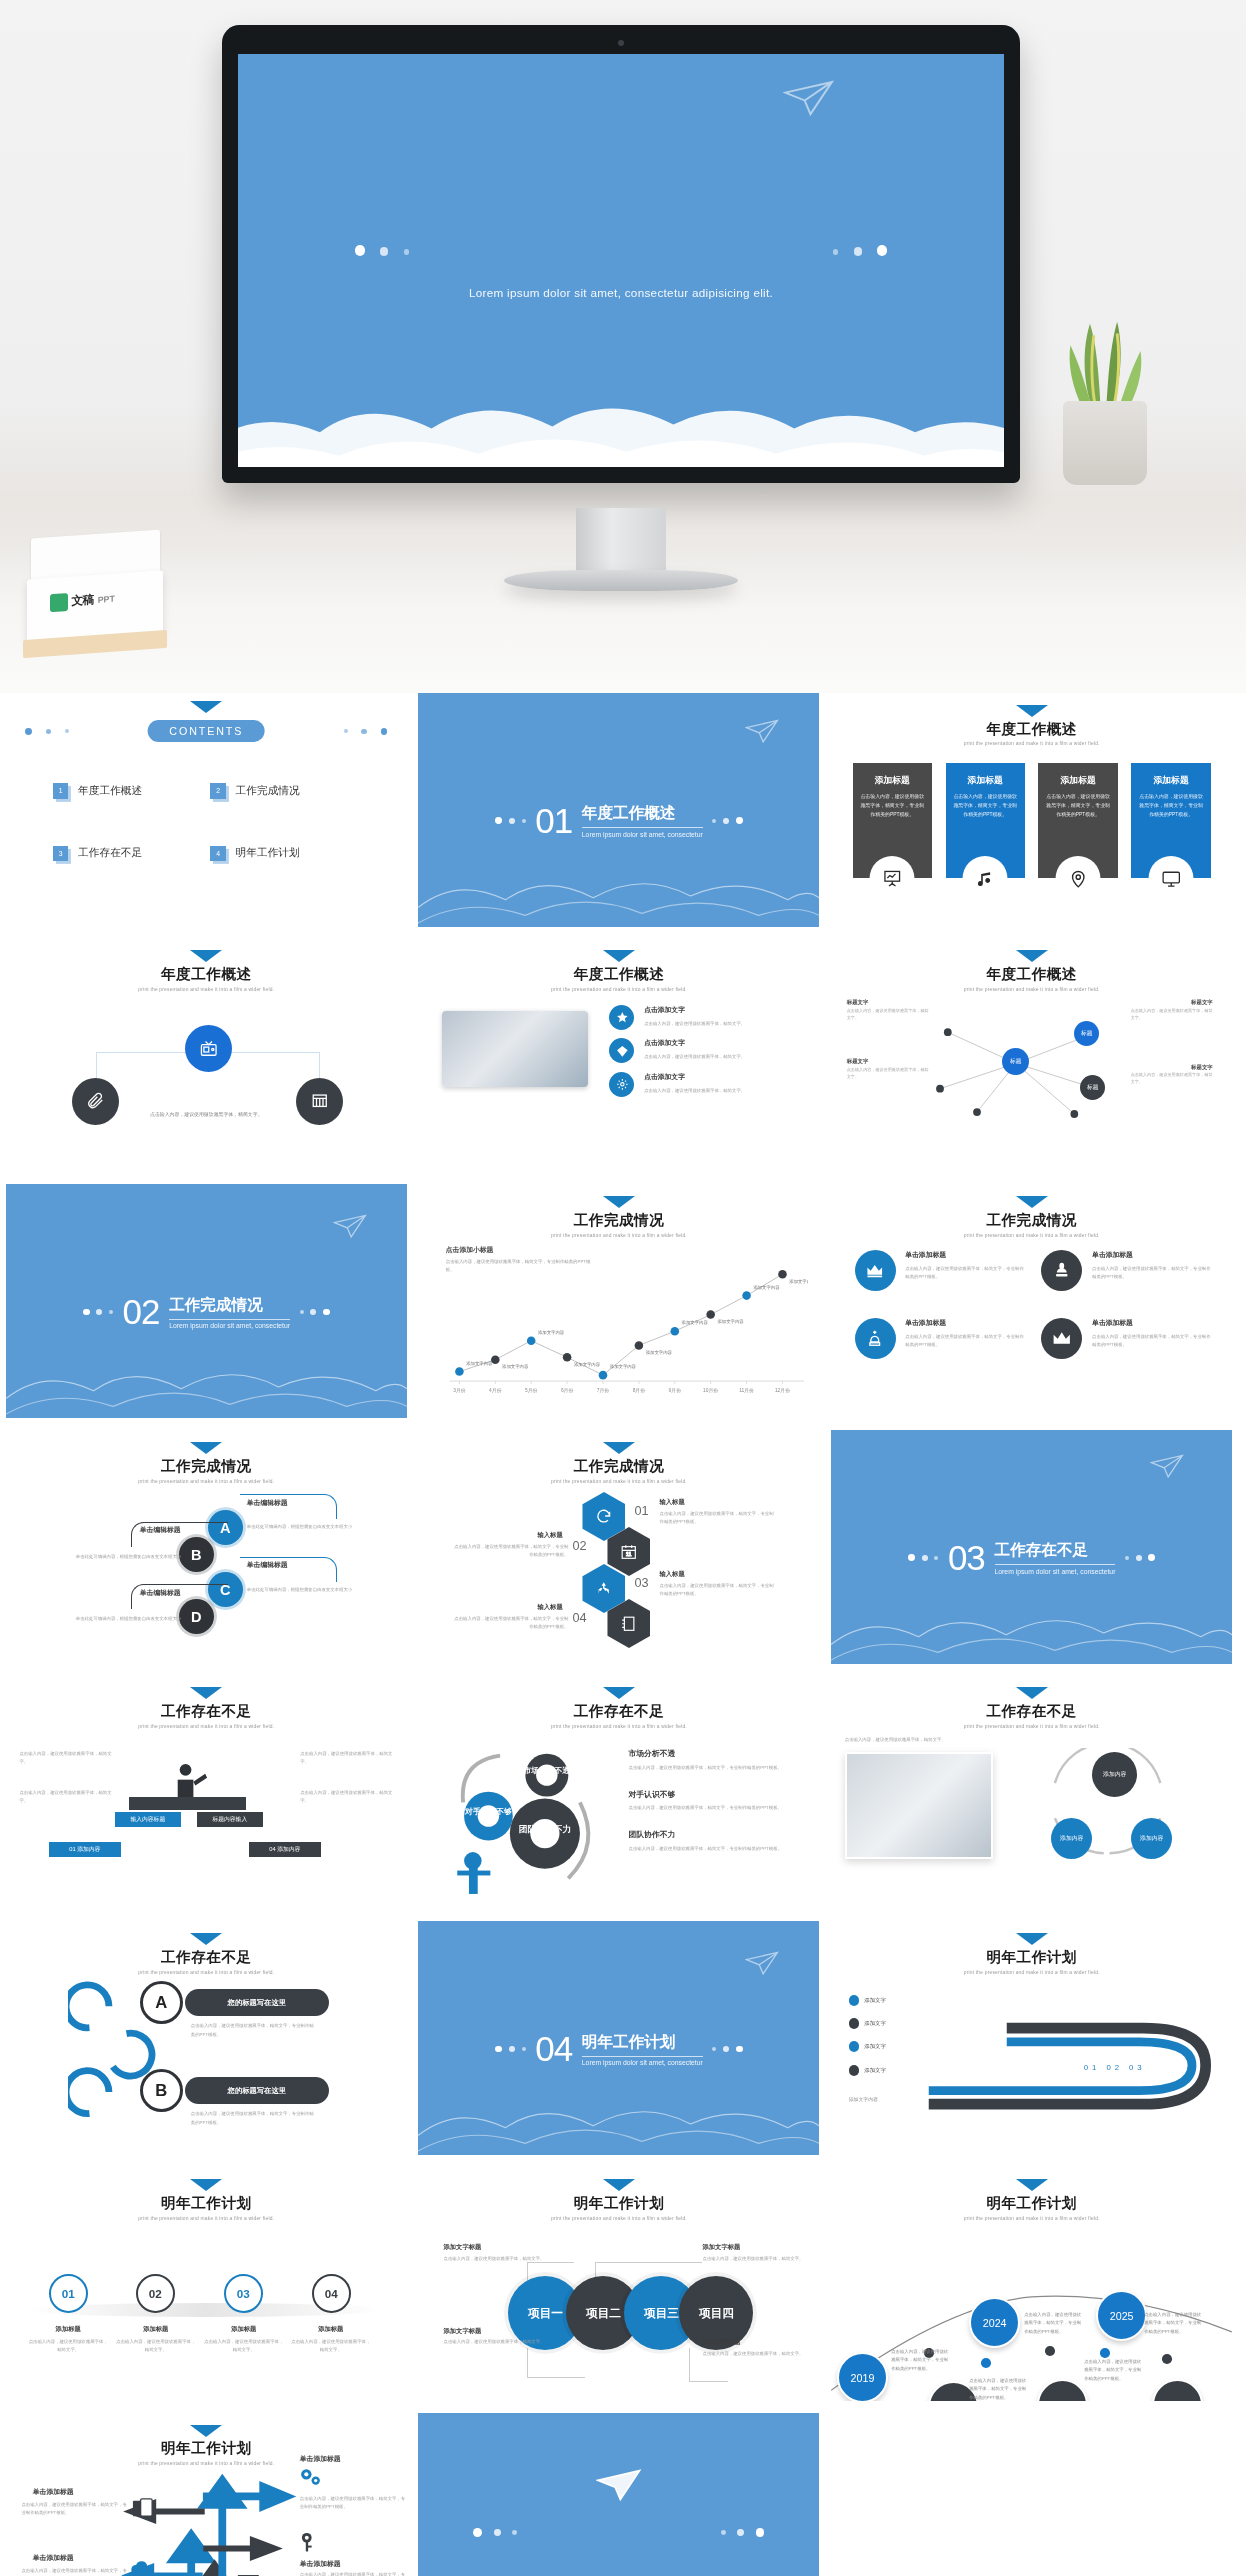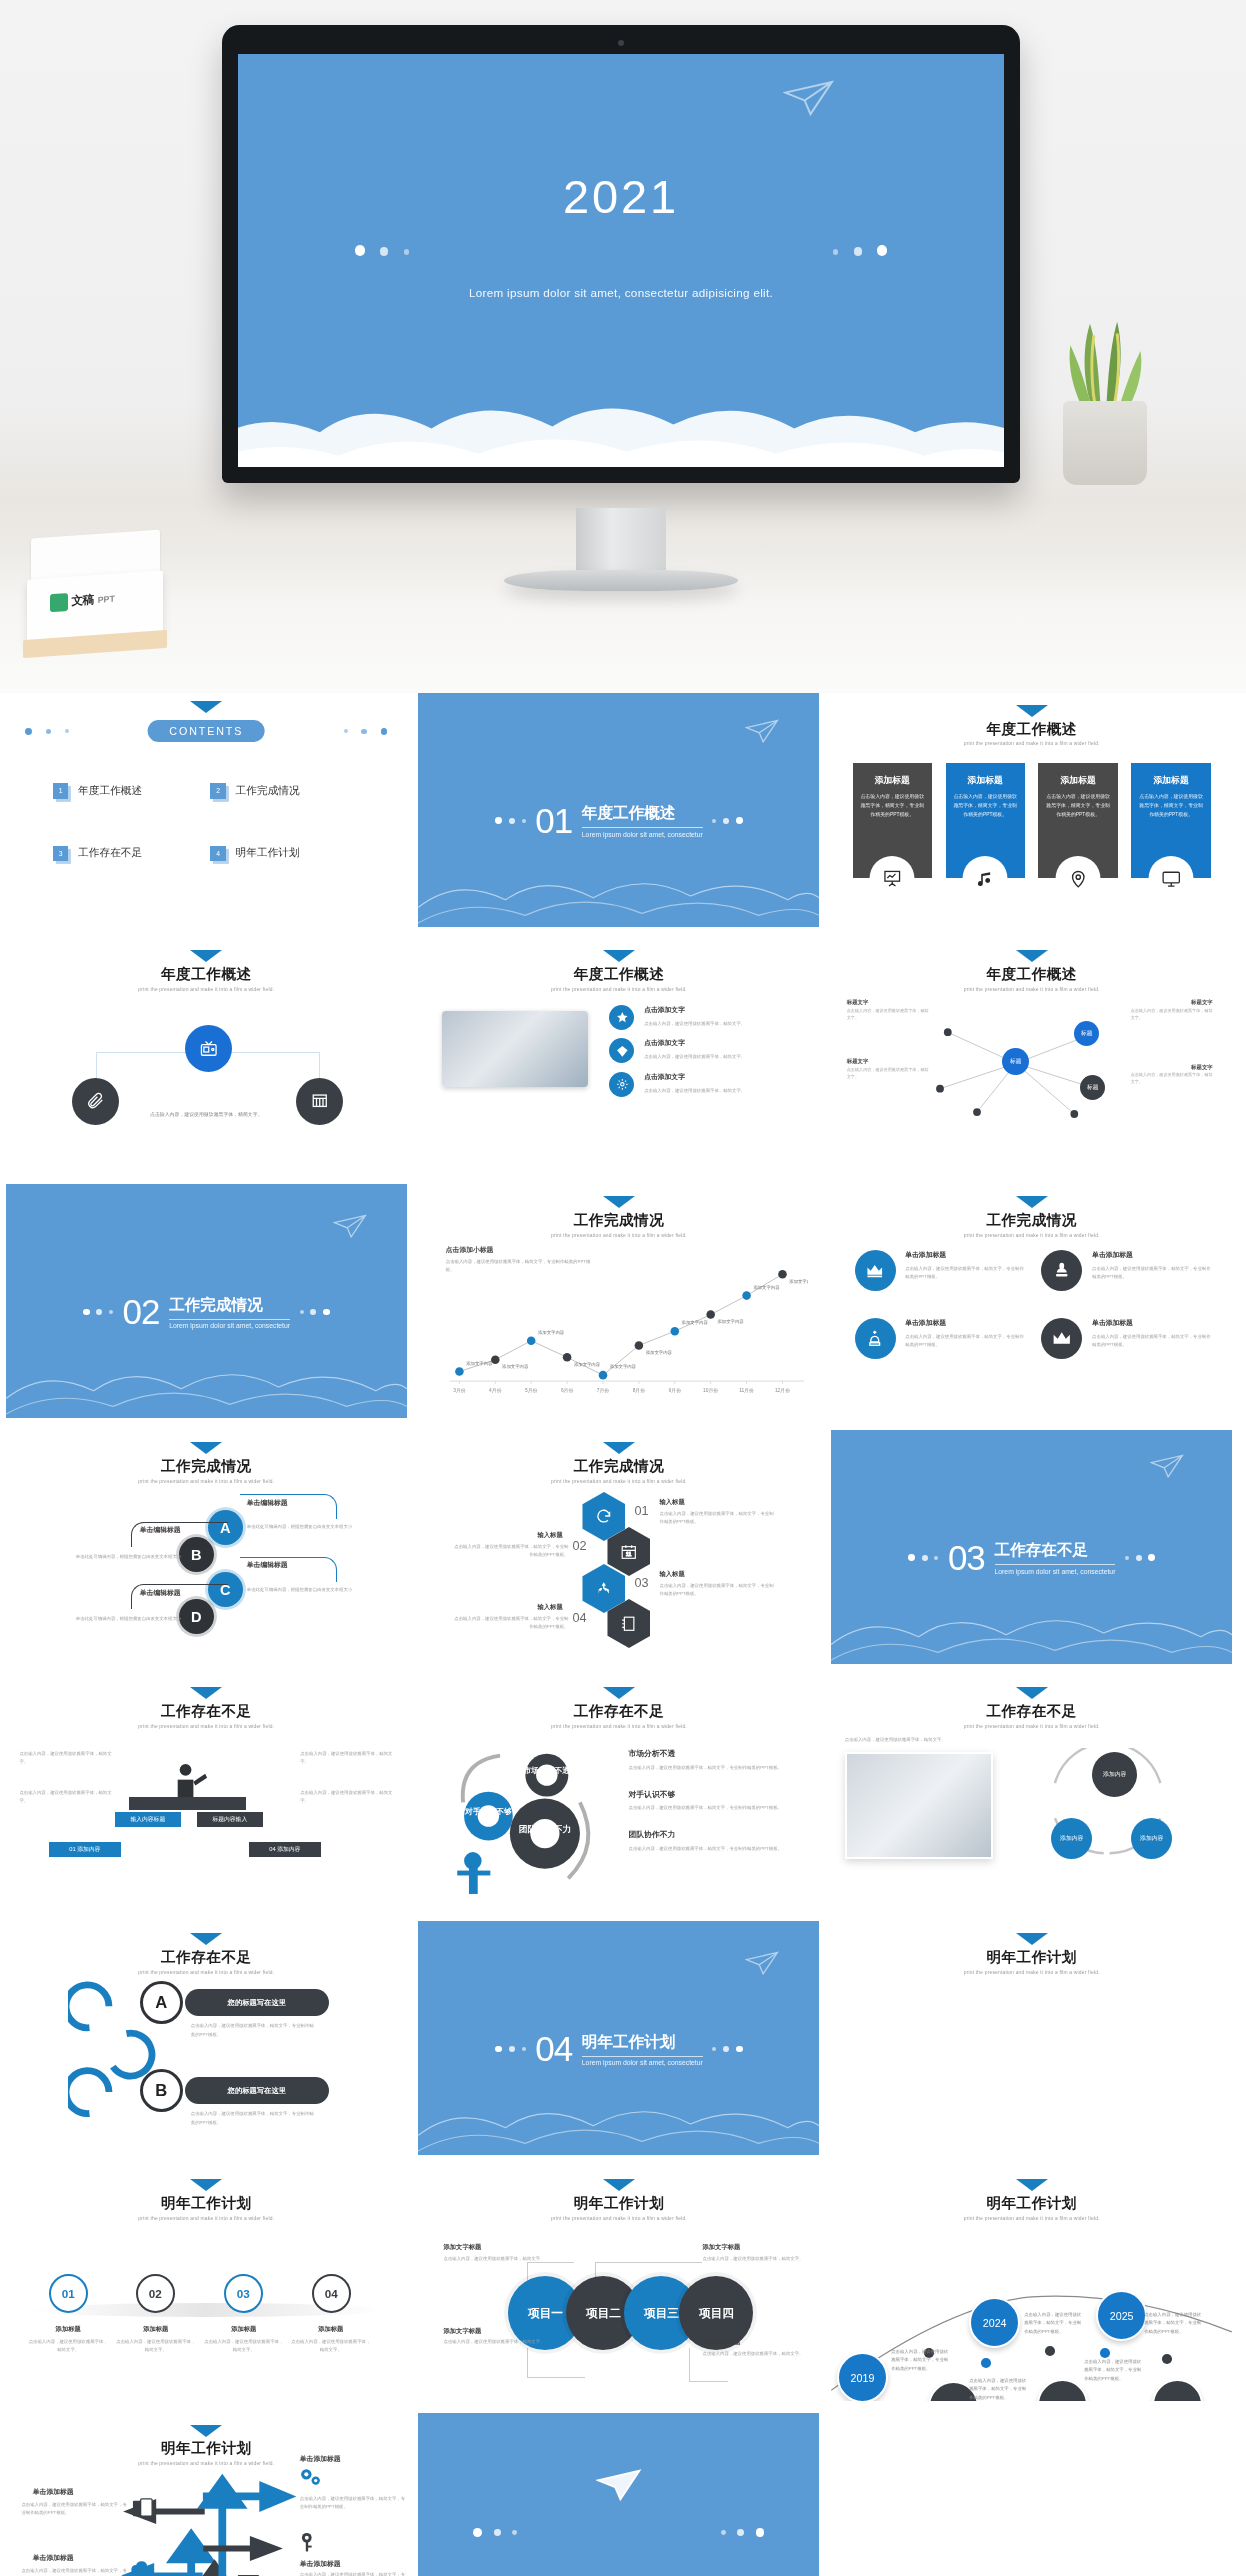--- a/index.html
+++ b/index.html
@@ -187,21 +187,20 @@
 <div class="hero">
   <div class="hero-floor"></div>
 
   <div class="monitor">
     <div class="mon-bezel"></div>
     <div class="mon-cam"></div>
     <div class="mon-screen">
       <svg class="plane-wm" style="left:545px;top:25px;width:53px;height:39px" viewBox="0 0 54 40">
         <path d="M2 14 L50 3 L28 36 L22 22 Z M22 22 L50 3"></path>
       </svg>
-      <div class="hero-title-year">2021</div>
       <div class="hero-title-sub">Lorem ipsum dolor sit amet, consectetur adipisicing elit.</div>
       <div class="hero-dots-l">
         <div class="dot" style="width:10.7px;height:10.7px;left:0;top:0"></div>
         <div class="dot" style="width:8.8px;height:8.8px;left:25px;top:1.9px;opacity:.75"></div>
         <div class="dot" style="width:5.8px;height:5.8px;left:49px;top:3.9px;opacity:.5"></div>
       </div>
       <div class="hero-dots-r">
         <div class="dot" style="width:5.8px;height:5.8px;right:49px;top:3.9px;opacity:.5"></div>
         <div class="dot" style="width:8.8px;height:8.8px;right:25px;top:1.9px;opacity:.75"></div>
         <div class="dot" style="width:10.7px;height:10.7px;right:0;top:0"></div>
@@ -895,20 +894,44 @@
           <path d="M0,66 Q50,38 110,58 Q170,32 230,56 Q290,34 350,58 Q390,46 412,58" stroke="rgba(255,255,255,.45)" fill="none" stroke-width="1.2"></path>
         </svg>
       </div>
     </div>
 
     <div class="slide">
       <div class="s-head">
         <div class="s-caret"></div>
         <div class="s-title">明年工作计划</div>
         <div class="s-sub">print the presentation and make it into a film a wider field.</div>
+      </div>
+      <div class="road">
+        <svg style="position:absolute;left:78px;top:9.7px;width:312px;height:127px" fill="none" viewBox="0 0 320 130" width="312" height="127">
+          <path d="M10 118 H230 Q294 118 294 78 Q294 40 230 40 H90" stroke="#3a3f45" stroke-width="11"></path>
+          <path d="M10 104 H226 Q280 104 280 78 Q280 54 226 54 H90" stroke="#1a7fc1" stroke-width="9"></path>
+        </svg>
+        <div class="rd-item" style="left:7.8px;top:15.6px">
+            <div class="rd-dot" style="background:#1a7fc1"></div>
+            <div class="rd-t">添加文字</div>
+          </div>
+        <div class="rd-item" style="left:7.8px;top:39px">
+            <div class="rd-dot" style="background:#3a3f45"></div>
+            <div class="rd-t">添加文字</div>
+          </div>
+        <div class="rd-item" style="left:7.8px;top:62px">
+            <div class="rd-dot" style="background:#1a7fc1"></div>
+            <div class="rd-t">添加文字</div>
+          </div>
+        <div class="rd-item" style="left:7.8px;top:86px">
+            <div class="rd-dot" style="background:#3a3f45"></div>
+            <div class="rd-t">添加文字</div>
+          </div>
+        <div class="rd-num" style="left:243px;top:84px">01  02  03</div>
+        <div style="position:absolute;left:7.8px;top:117px;font-size:4.9px;color:#8c8c8c">添加文字内容</div>
       </div>
     </div>
   </div>
 
   <div class="row">
 
     <div class="slide">
       <div class="s-head">
         <div class="s-caret"></div>
         <div class="s-title">明年工作计划</div>

